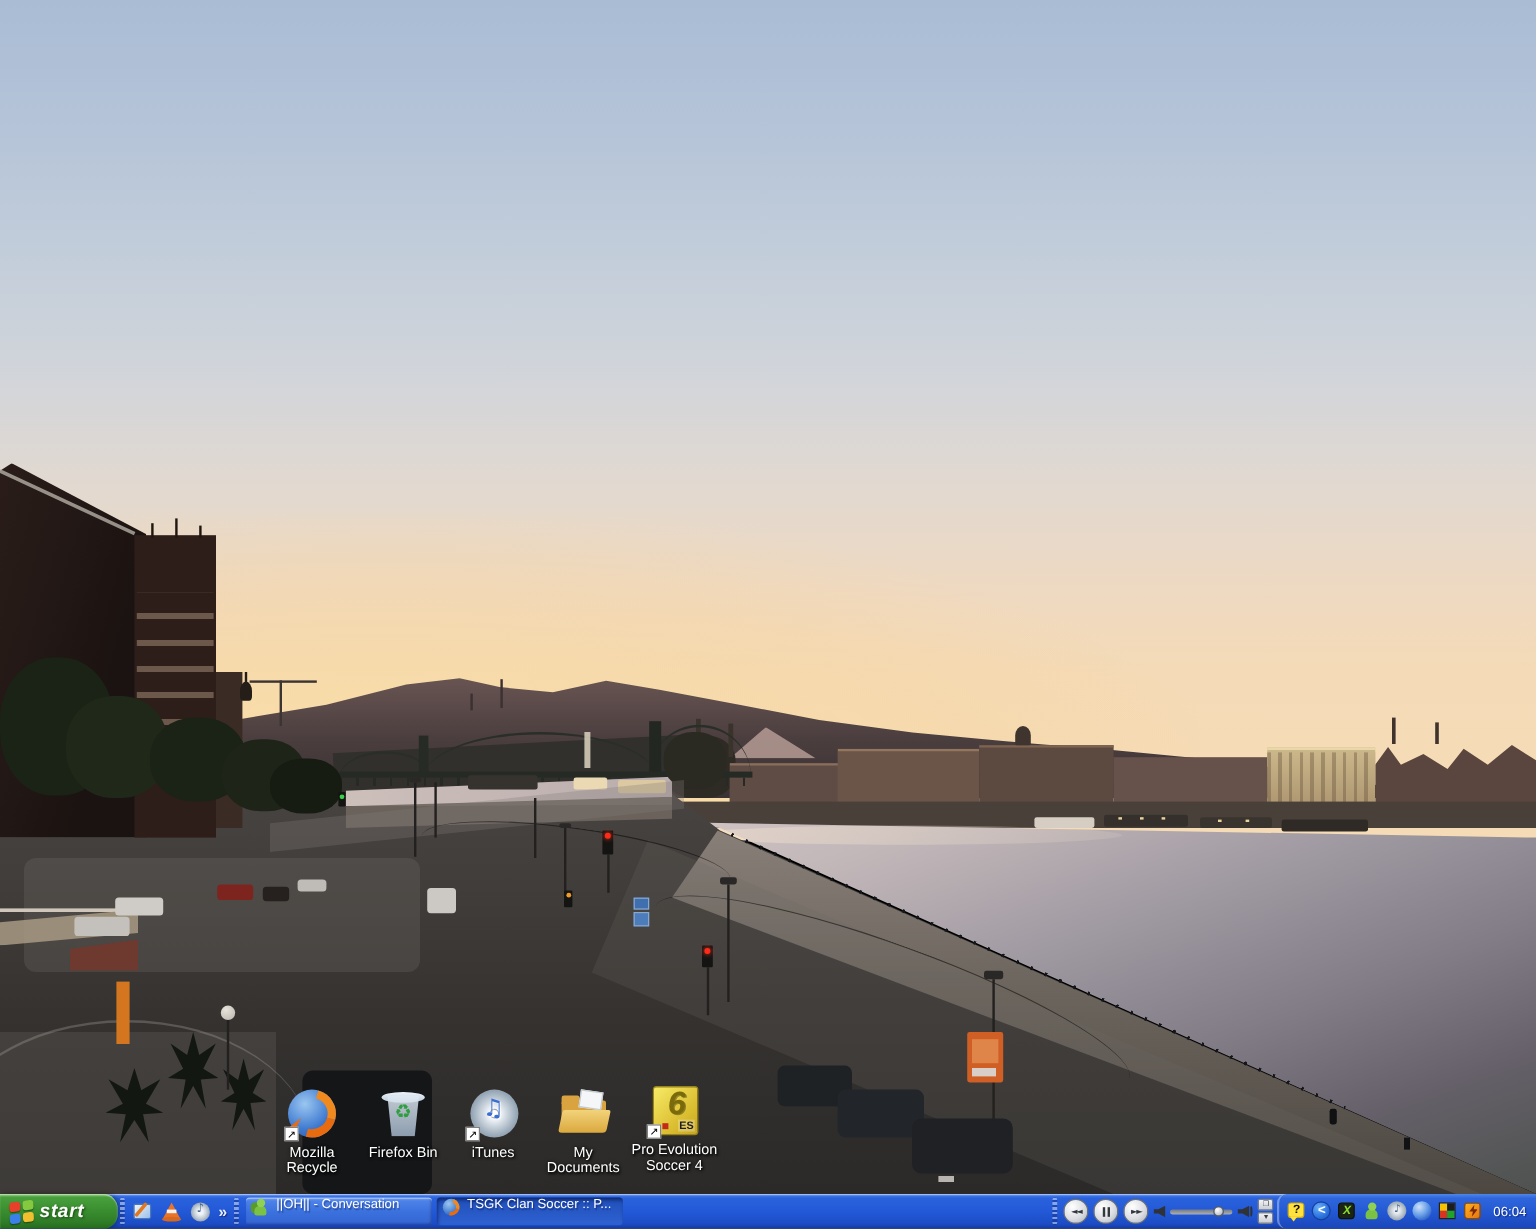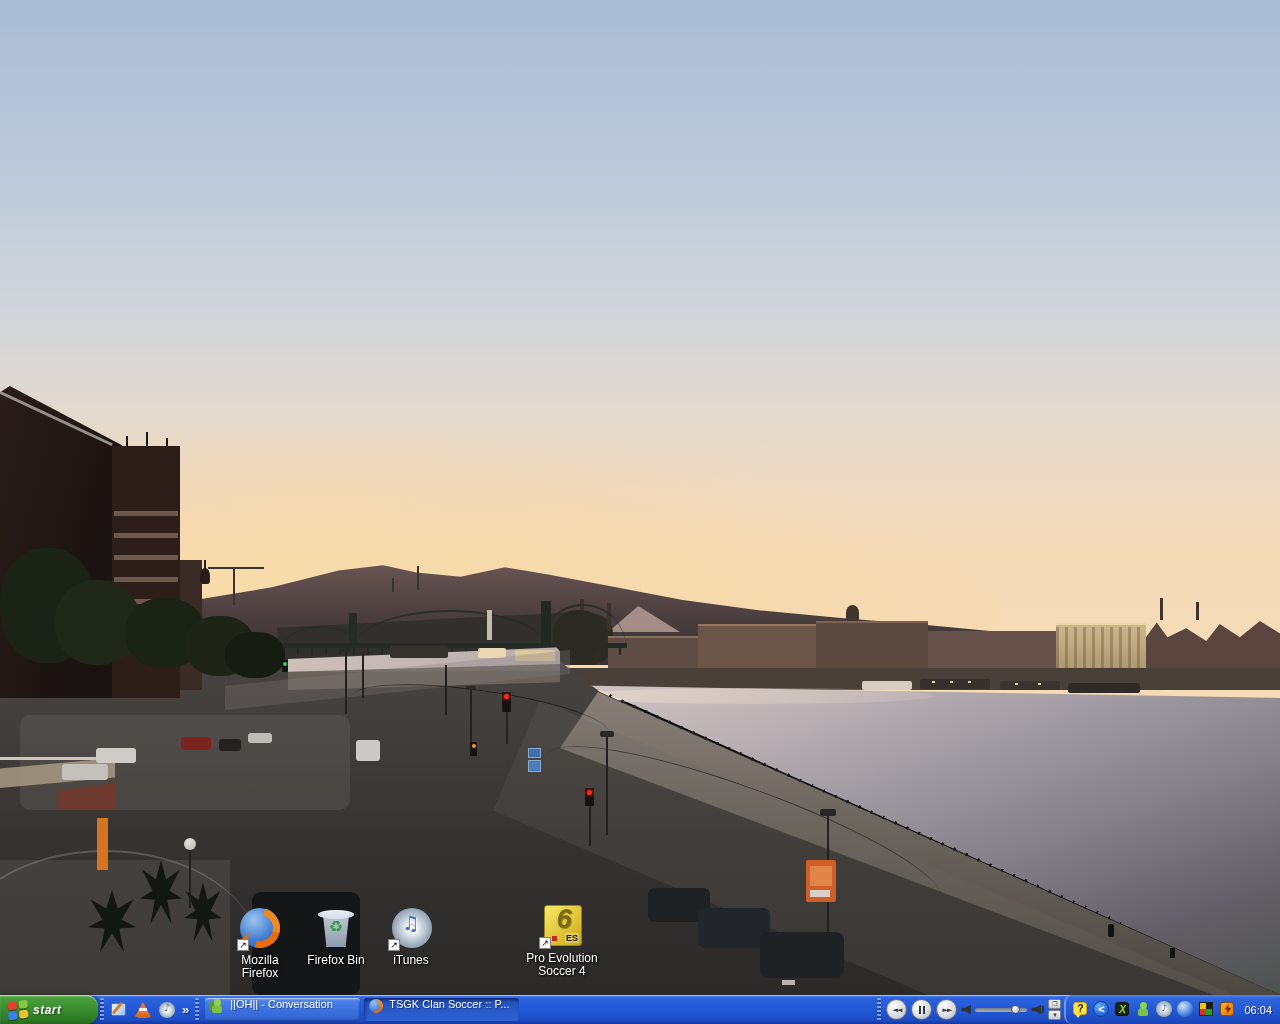--- a/index.html
+++ b/index.html
@@ -146,21 +146,21 @@
     box-shadow:inset 0 1px 0 rgba(255,255,255,.45); display:flex; align-items:stretch; }
 
   #start-button { width:98px; height:29px; border-radius:0 12px 12px 0;
     background:linear-gradient(180deg,#7cc168 0%,#48a03c 10%,#3b8f30 45%,#2f7d27 80%,#256a1f 100%);
     box-shadow:inset 0 1px 1px rgba(255,255,255,.5), 2px 0 4px rgba(0,0,0,.35);
     display:flex; align-items:center; gap:5px; padding-left:8px; cursor:pointer; }
   #start-button .flag { width:20px; height:18px; display:grid; grid-template-columns:9px 9px;
     grid-template-rows:8px 8px; gap:1.5px; transform:skewY(-6deg) rotate(-2deg); }
   #start-button .flag i { border-radius:2px 3px 2px 3px; box-shadow:0 1px 1px rgba(0,0,0,.4); }
   .f-red{background:#e8402a;} .f-green{background:#85c940;} .f-blue{background:#3a80e8;} .f-yellow{background:#f0c030;}
-  #start-button .stxt { color:#fff; font-size:12px; font-weight:bold; font-style:italic;
+  #start-button .stxt { color:#fff; font-size:16px; font-weight:bold; font-style:italic;
     text-shadow:1px 1px 2px #1a4a12; letter-spacing:.5px; }
 
   .handle { width:4px; margin:3px 2px;
     background:repeating-linear-gradient(180deg, rgba(255,255,255,.45) 0 2px, rgba(20,50,140,.5) 2px 4px);
     border-radius:2px; }
 
   #quick-launch { display:flex; align-items:center; gap:6px; padding:0 4px; }
   .ql { width:18px; height:18px; position:relative; cursor:pointer; }
   .qd-pad { position:absolute; left:1px; top:2px; width:15px; height:13px; border-radius:2px;
     background:linear-gradient(135deg,#eef4fb,#9cc0e8); border:1px solid #4a78b8; }
@@ -410,21 +410,21 @@
       </div>
     </div>
 
     <div class="dicon" style="left:222px;top:905px">
       <div class="art">
         <div class="ff-globe"></div>
           <div class="ff-fox"></div>
           <div class="ff-tail"></div>
         <div class="sc-arrow">↗</div>
       </div>
-      <div class="lbl">Mozilla Firefox</div>
+      <div class="lbl">Mozilla Recycle</div>
     </div>
 
     <div class="dicon" style="left:298px;top:905px">
       <div class="art">
         <div class="rb-rim"></div>
           <div class="rb-bin"></div>
         <div class="rb-glyph">♻</div>
       </div>
       <div class="lbl">Firefox Bin</div>
     </div>
@@ -432,20 +432,29 @@
     <div class="dicon" style="left:373px;top:905px">
       <div class="art">
         <div class="it-cd"></div>
           <div class="it-hole"></div>
         <div class="it-note">♫</div>
         <div class="sc-arrow">↗</div>
       </div>
       <div class="lbl">iTunes</div>
     </div>
 
+    <div class="dicon" style="left:448px;top:905px">
+      <div class="art">
+        <div class="md-tab"></div>
+          <div class="md-back"></div>
+          <div class="md-paper"></div>
+          <div class="md-front"></div>
+      </div>
+      <div class="lbl">My Documents</div>
+    </div>
 
     <div class="dicon" style="left:524px;top:903px">
       <div class="art">
         <div class="pes-tile">
           <div class="pes-6">6</div>
           <div class="pes-red"></div>
           <div class="pes-es">ES</div>
         </div>
         <div class="sc-arrow">↗</div>
       </div>

